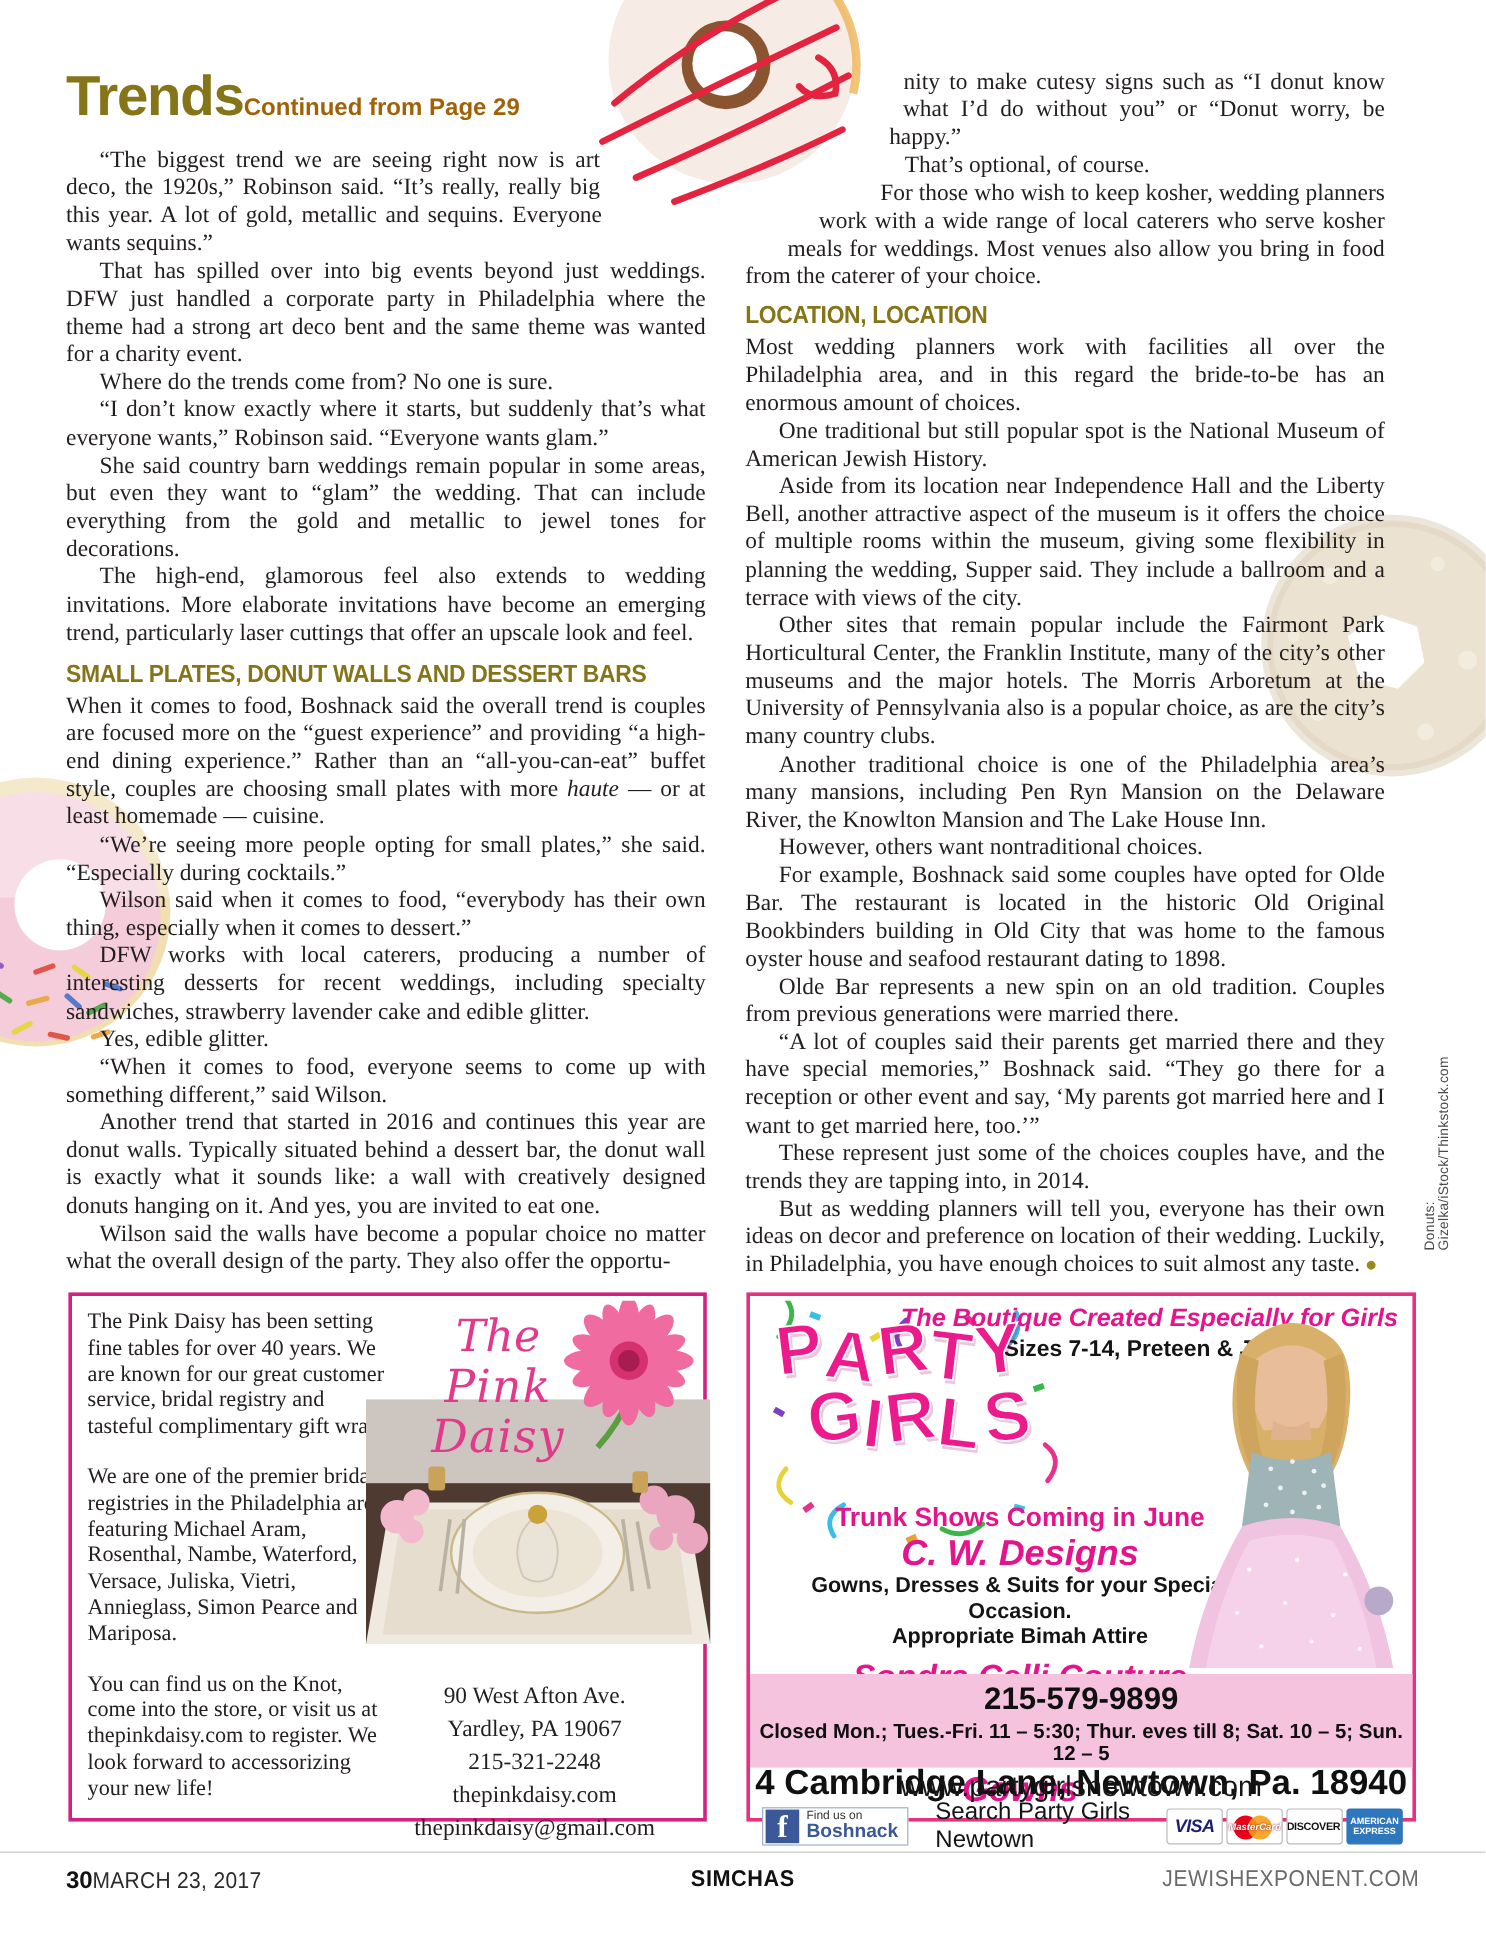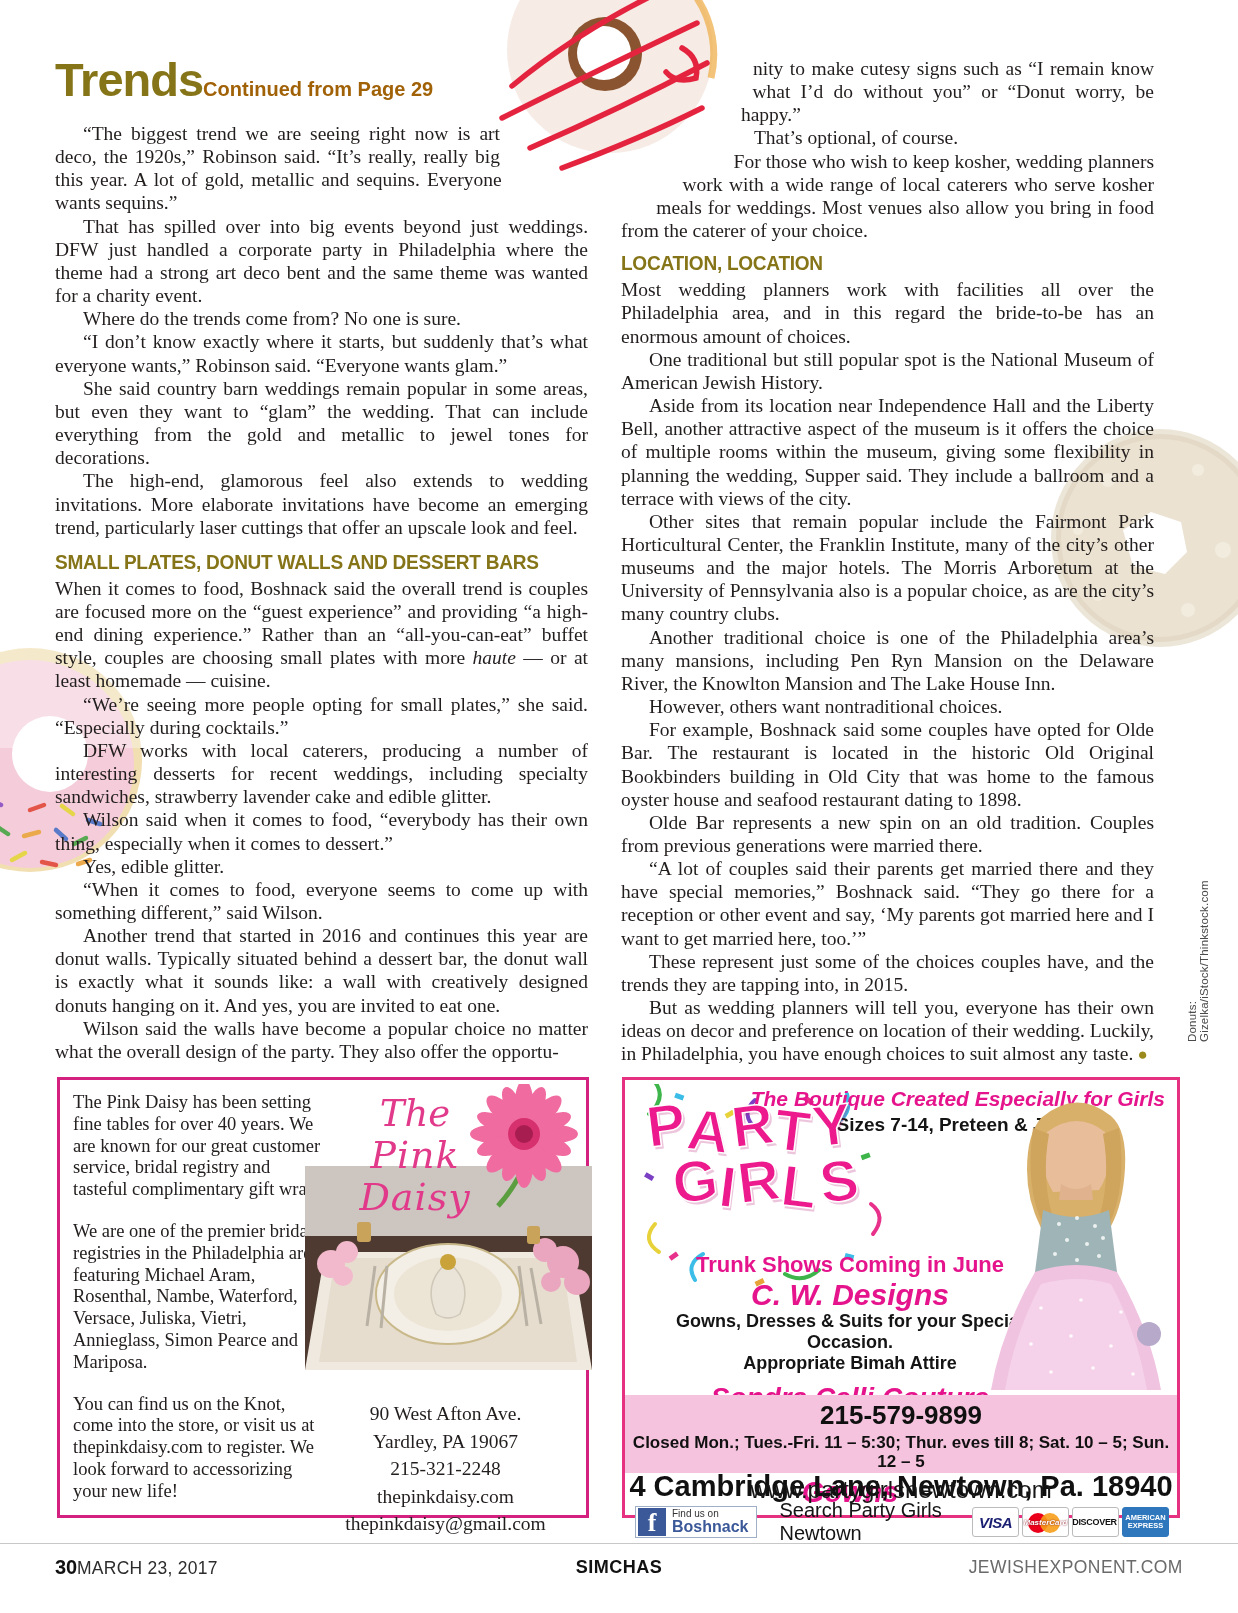--- a/index.html
+++ b/index.html
@@ -186,43 +186,43 @@
   <div class="wrap-right"></div>
 <p class="body-para ind">“The biggest trend we are seeing right now is art deco, the 1920s,” Robinson said. “It’s really, really big this year. A lot of gold, metallic and sequins. Everyone wants sequins.”</p>
     <p class="body-para ind">That has spilled over into big events beyond just weddings. DFW just handled a corporate party in Philadelphia where the theme had a strong art deco bent and the same theme was wanted for a charity event.</p>
     <p class="body-para ind">Where do the trends come from? No one is sure.</p>
     <p class="body-para ind">“I don’t know exactly where it starts, but suddenly that’s what everyone wants,” Robinson said. “Everyone wants glam.”</p>
     <p class="body-para ind">She said country barn weddings remain popular in some areas, but even they want to “glam” the wedding.  That can include everything from the gold and metallic to jewel tones for decorations.</p>
     <p class="body-para ind">The high-end, glamorous feel also extends to wedding invitations. More elaborate invitations have become an emerging trend, particularly laser cuttings that offer an upscale look and feel.</p>
     <div class="section-head">SMALL PLATES, DONUT WALLS AND DESSERT BARS</div>
     <p class="body-para">When it comes to food, Boshnack said the overall trend is couples are focused more on the “guest experience” and providing “a high-end dining experience.” Rather than an “all-you-can-eat” buffet style, couples are choosing small plates with more <em>haute</em> — or at least homemade — cuisine.</p>
     <p class="body-para ind">“We’re seeing more people opting for small plates,” she said. “Especially during cocktails.”</p>
+    <p class="body-para ind">Wilson said when it comes to food, “everybody has their own thing, especially when it comes to dessert.”</p>
     <p class="body-para ind">DFW works with local caterers, producing a number of interesting desserts for recent weddings, including specialty sandwiches, strawberry lavender cake and edible glitter.</p>
-    <p class="body-para ind">Wilson said when it comes to food, “everybody has their own thing, especially when it comes to dessert.”</p>
     <p class="body-para ind">Yes, edible glitter.</p>
     <p class="body-para ind">“When it comes to food, everyone seems to come up with something different,” said Wilson.</p>
     <p class="body-para ind">Another trend that started in 2016 and continues this year are donut walls. Typically situated behind a dessert bar, the donut wall is exactly what it sounds like: a wall with creatively designed donuts hanging on it. And yes, you are invited to eat one.</p>
     <p class="body-para ind">Wilson said the walls have become a popular choice no matter what the overall design of the party. They also offer the opportu-</p>
   </div>
 <div id="col-right" class="col">
   <div class="wrap-left"></div>
-<p class="body-para">nity to make cutesy signs such as “I remain know what I’d do without you” or “Donut worry, be happy.”</p>
+<p class="body-para">nity to make cutesy signs such as “I donut know what I’d do without you” or “Donut worry, be happy.”</p>
     <p class="body-para ind">That’s optional, of course.</p>
     <p class="body-para ind">For those who wish to keep kosher, wedding planners work with a wide range of local caterers who serve kosher meals for weddings. Most venues also allow you bring in food from the caterer of your choice.</p>
     <div class="section-head">LOCATION, LOCATION</div>
     <p class="body-para">Most wedding planners work with facilities all over the Philadelphia area, and in this regard the bride-to-be has an enormous amount of choices.</p>
     <p class="body-para ind">One traditional but still popular spot is the National Museum of American Jewish History.</p>
     <p class="body-para ind">Aside from its location near Independence Hall and the Liberty Bell, another attractive aspect of the museum is it offers the choice of multiple rooms within the museum, giving some flexibility in planning the wedding, Supper said. They include a ballroom and a terrace with views of the city.</p>
     <p class="body-para ind">Other sites that remain popular include the Fairmont Park Horticultural Center, the Franklin Institute, many of the city’s other museums and the major hotels. The Morris Arboretum at the University of Pennsylvania also is a popular choice, as are the city’s many country clubs.</p>
     <p class="body-para ind">Another traditional choice is one of the Philadelphia area’s many mansions, including Pen Ryn Mansion on the Delaware River, the Knowlton Mansion and The Lake House Inn.</p>
     <p class="body-para ind">However, others want nontraditional choices.</p>
     <p class="body-para ind">For example, Boshnack said some couples have opted for Olde Bar. The restaurant is located in the historic Old Original Bookbinders building in Old City that was home to the famous oyster house and seafood restaurant dating to 1898.</p>
     <p class="body-para ind">Olde Bar represents a new spin on an old tradition. Couples from previous generations were married there.</p>
     <p class="body-para ind">“A lot of couples said their parents get married there and they have special memories,” Boshnack said. “They go there for a reception or other event and say, ‘My parents got married here and I want to get married here, too.’”</p>
-    <p class="body-para ind">These represent just some of the choices couples have, and the trends they are tapping into, in 2015.</p>
+    <p class="body-para ind">These represent just some of the choices couples have, and the trends they are tapping into, in 2014.</p>
     <p class="body-para ind">But as wedding planners will tell you, everyone has their own ideas on decor and preference on location of their wedding. Luckily, in Philadelphia, you have enough choices to suit almost any taste.<span class="end-bullet"> ●</span></p>
   </div>
 
 <div class="photo-credit">Donuts: Gizelka/iStock/Thinkstock.com</div>
 
 <div id="ad-pd" class="ad">
   <div class="pd-text">
       <div class="pd-para">The Pink Daisy has been setting fine tables for over 40 years. We are known for our great customer service, bridal registry and tasteful complimentary gift wrap.</div>
       <div class="pd-para">We are one of the premier bridal registries in the Philadelphia area featuring Michael Aram, Rosenthal, Nambe, Waterford, Versace, Juliska, Vietri, Annieglass, Simon Pearce and Mariposa.</div>
       <div class="pd-para">You can find us on the Knot, come into the store, or visit us at thepinkdaisy.com to register. We look forward to accessorizing your new life!</div>

